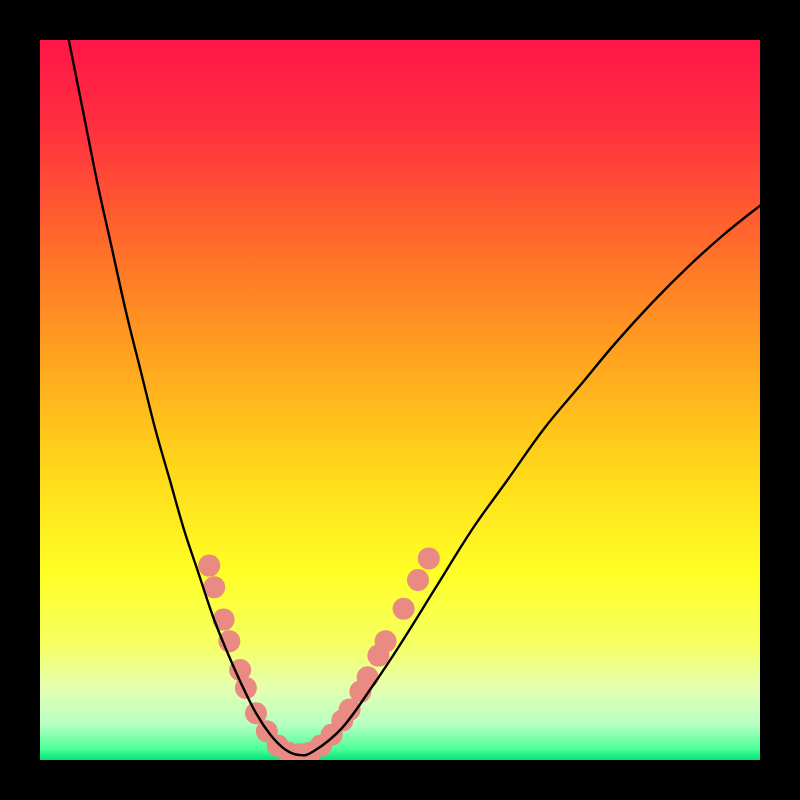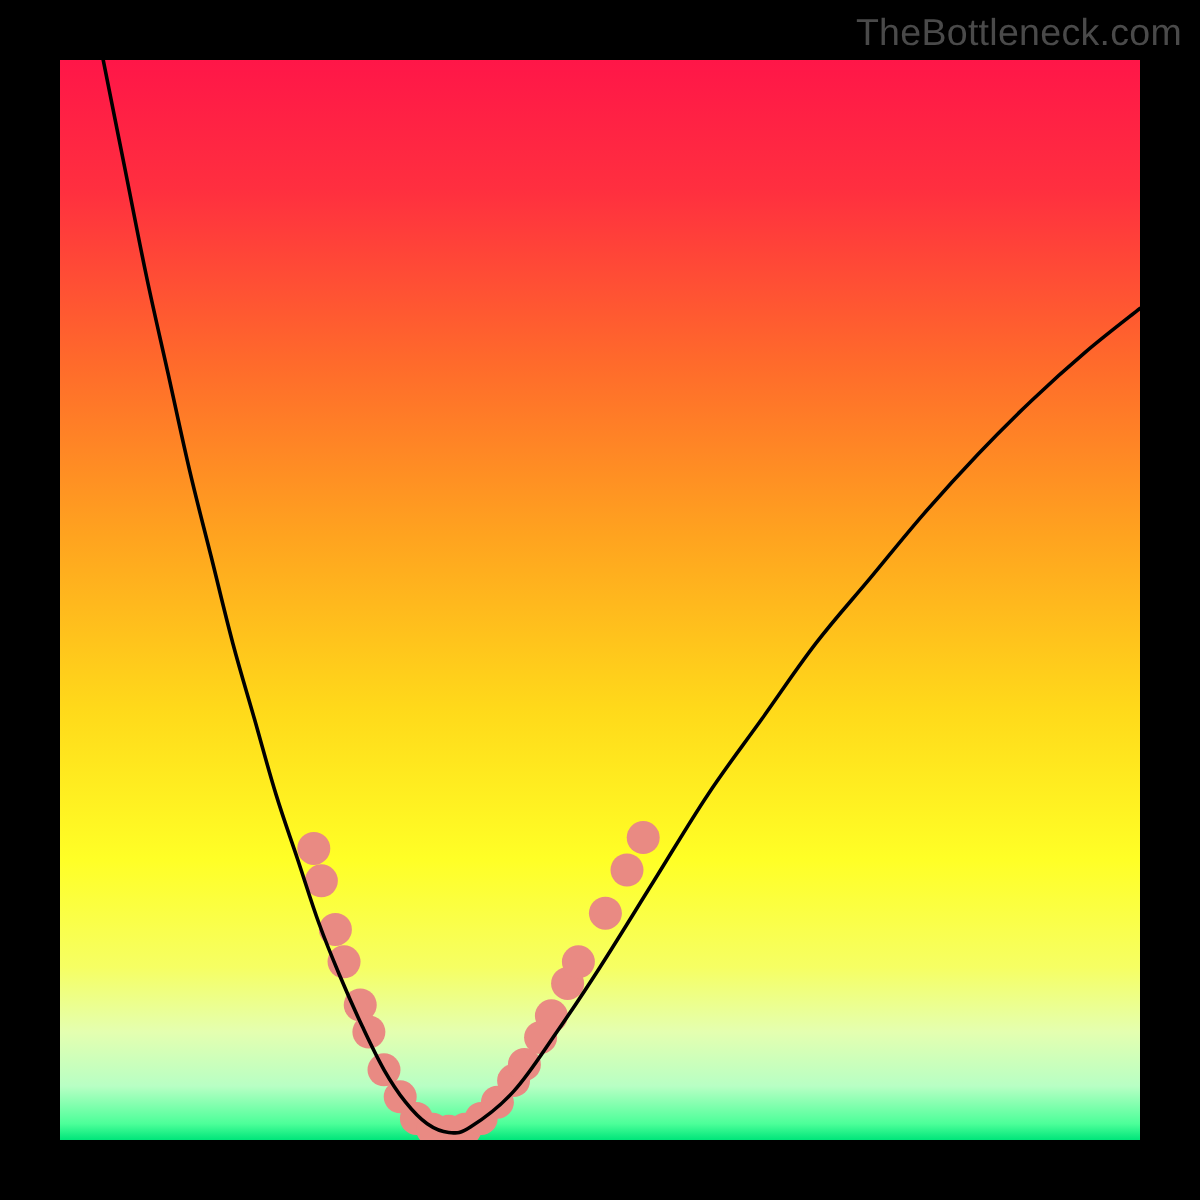--- a/index.html
+++ b/index.html
@@ -43,21 +43,20 @@
     color: #4a4a4a;
     font-size: 25px;
     font-weight: 400;
     letter-spacing: 0.2px;
   }
 </style>
 </head>
 <body>
 
 <div class="frame">
-  <div class="watermark">TheBottleneck.com</div>
 
   <div class="plot-area">
     <div class="gradient-layer" id="gradient-layer" style="background: linear-gradient(rgb(255, 22, 72) 0%, rgb(255, 47, 63) 12%, rgb(255, 106, 43) 28%, rgb(255, 163, 31) 44%, rgb(255, 217, 26) 60%, rgb(255, 255, 38) 74%, rgb(246, 255, 99) 84%, rgb(228, 255, 176) 90%, rgb(184, 255, 196) 95%, rgb(76, 255, 153) 98.5%, rgb(0, 229, 122) 100%);"></div>
 
     <svg class="curve" viewBox="0 0 720 720" preserveAspectRatio="none">
       <g id="markers-group">
           <circle cx="169.2" cy="525.6" r="11" fill="#e98a83"></circle>
           <circle cx="174.24" cy="547.2" r="11" fill="#e98a83"></circle>
           <circle cx="183.6" cy="579.6" r="11" fill="#e98a83"></circle>
           <circle cx="189.36" cy="601.2" r="11" fill="#e98a83"></circle>

